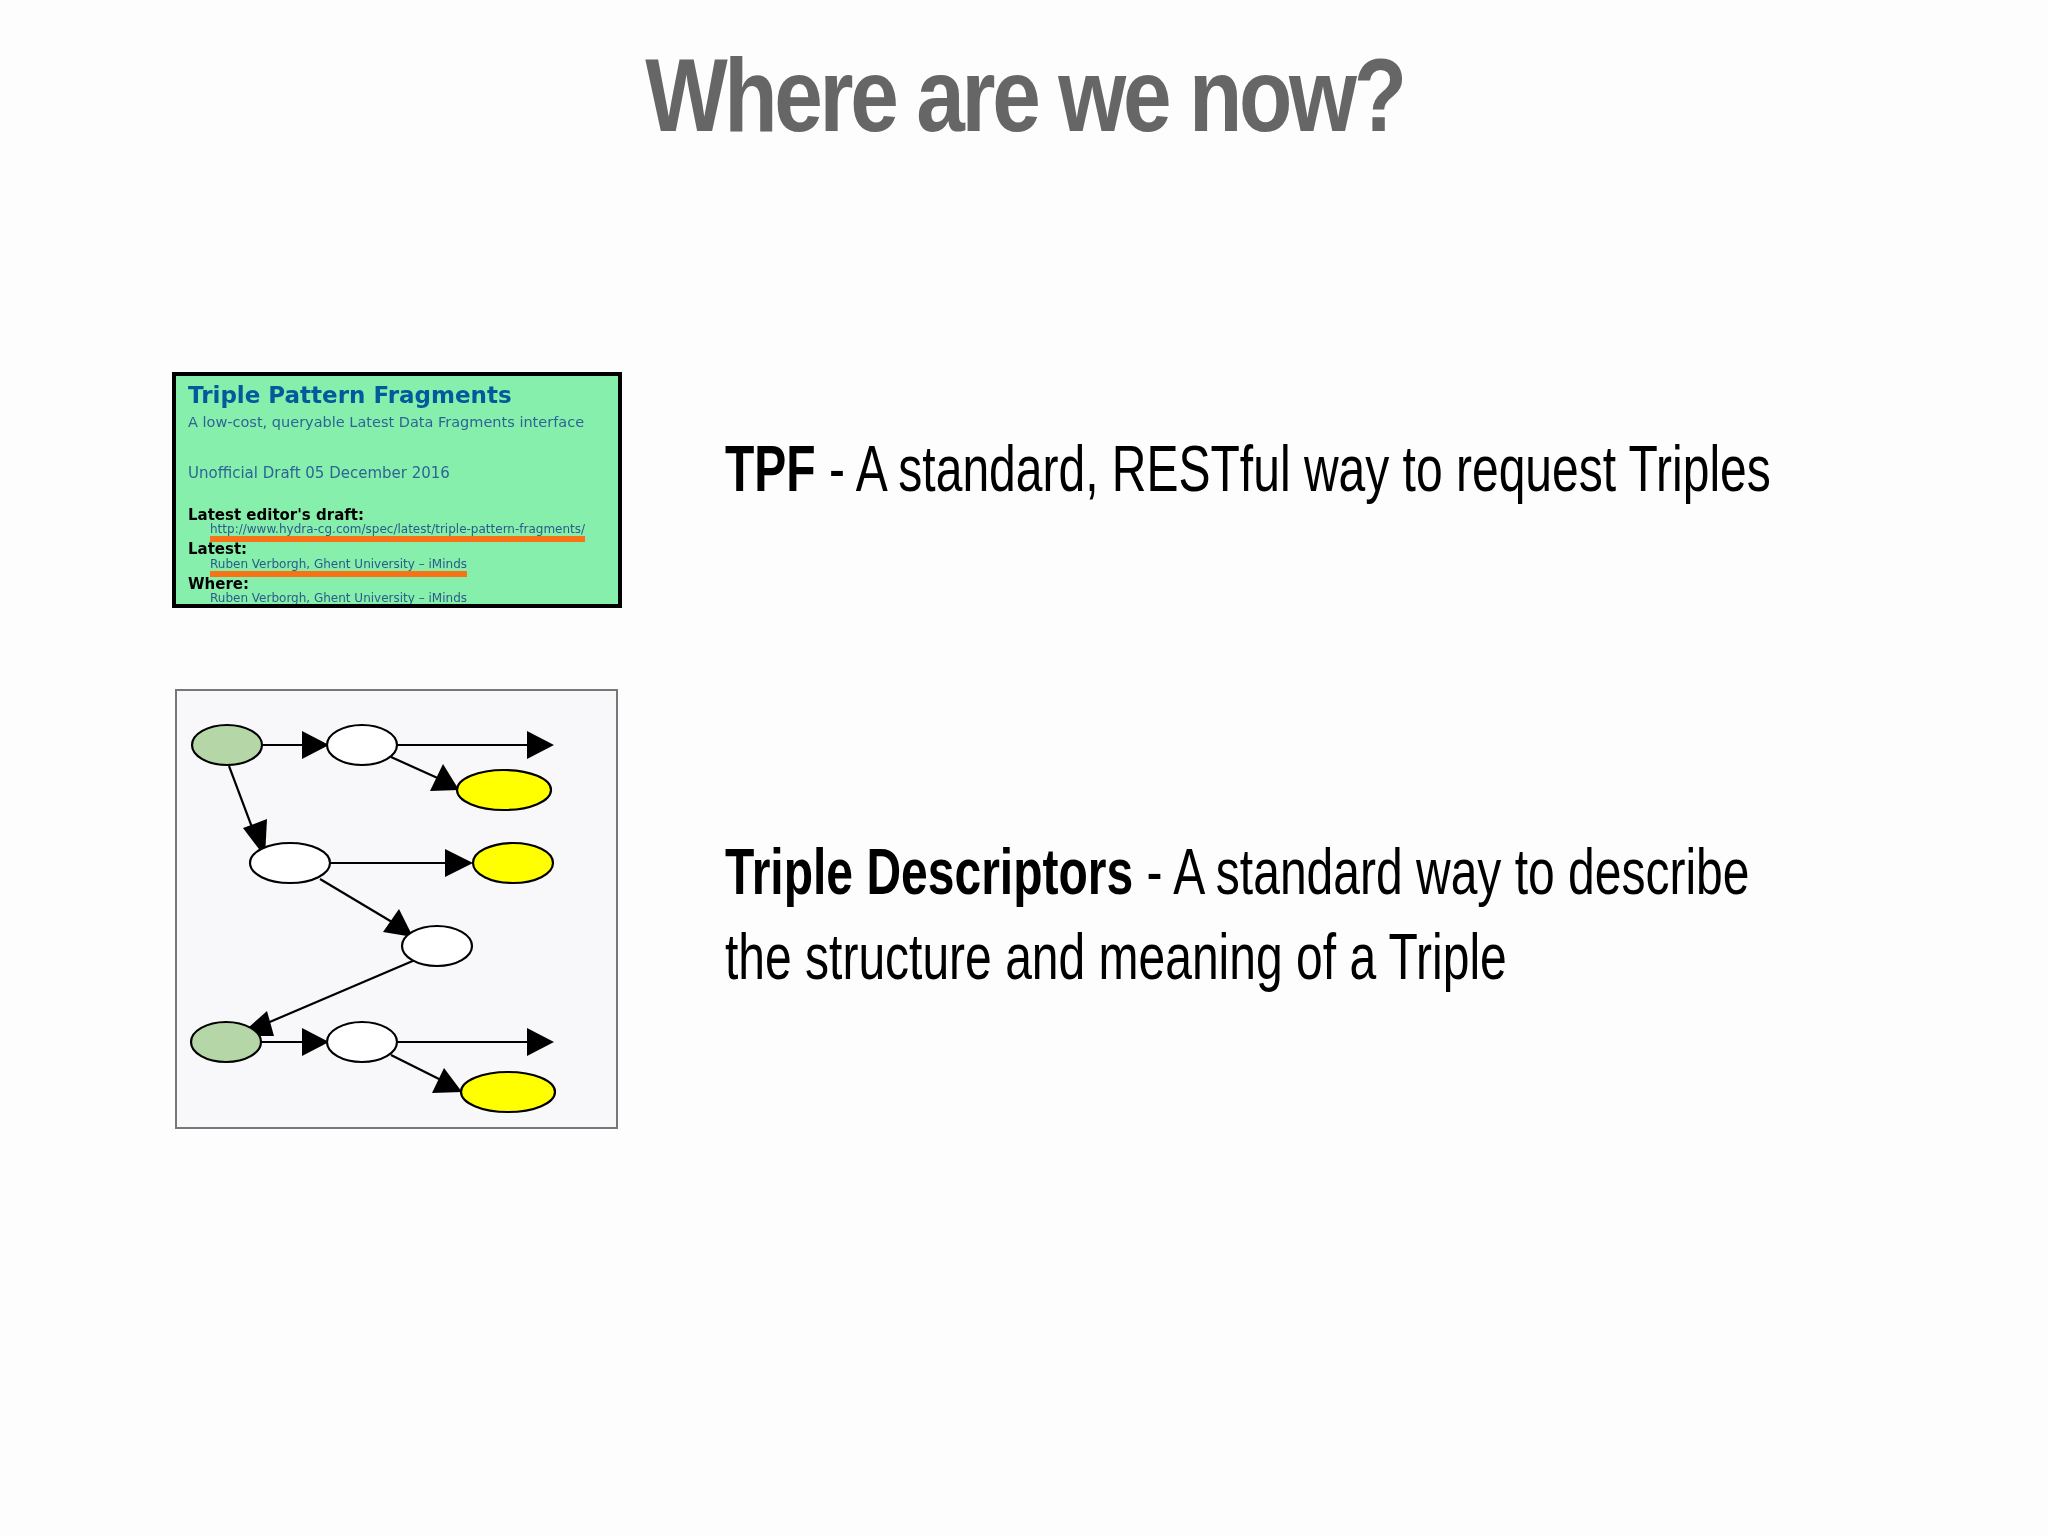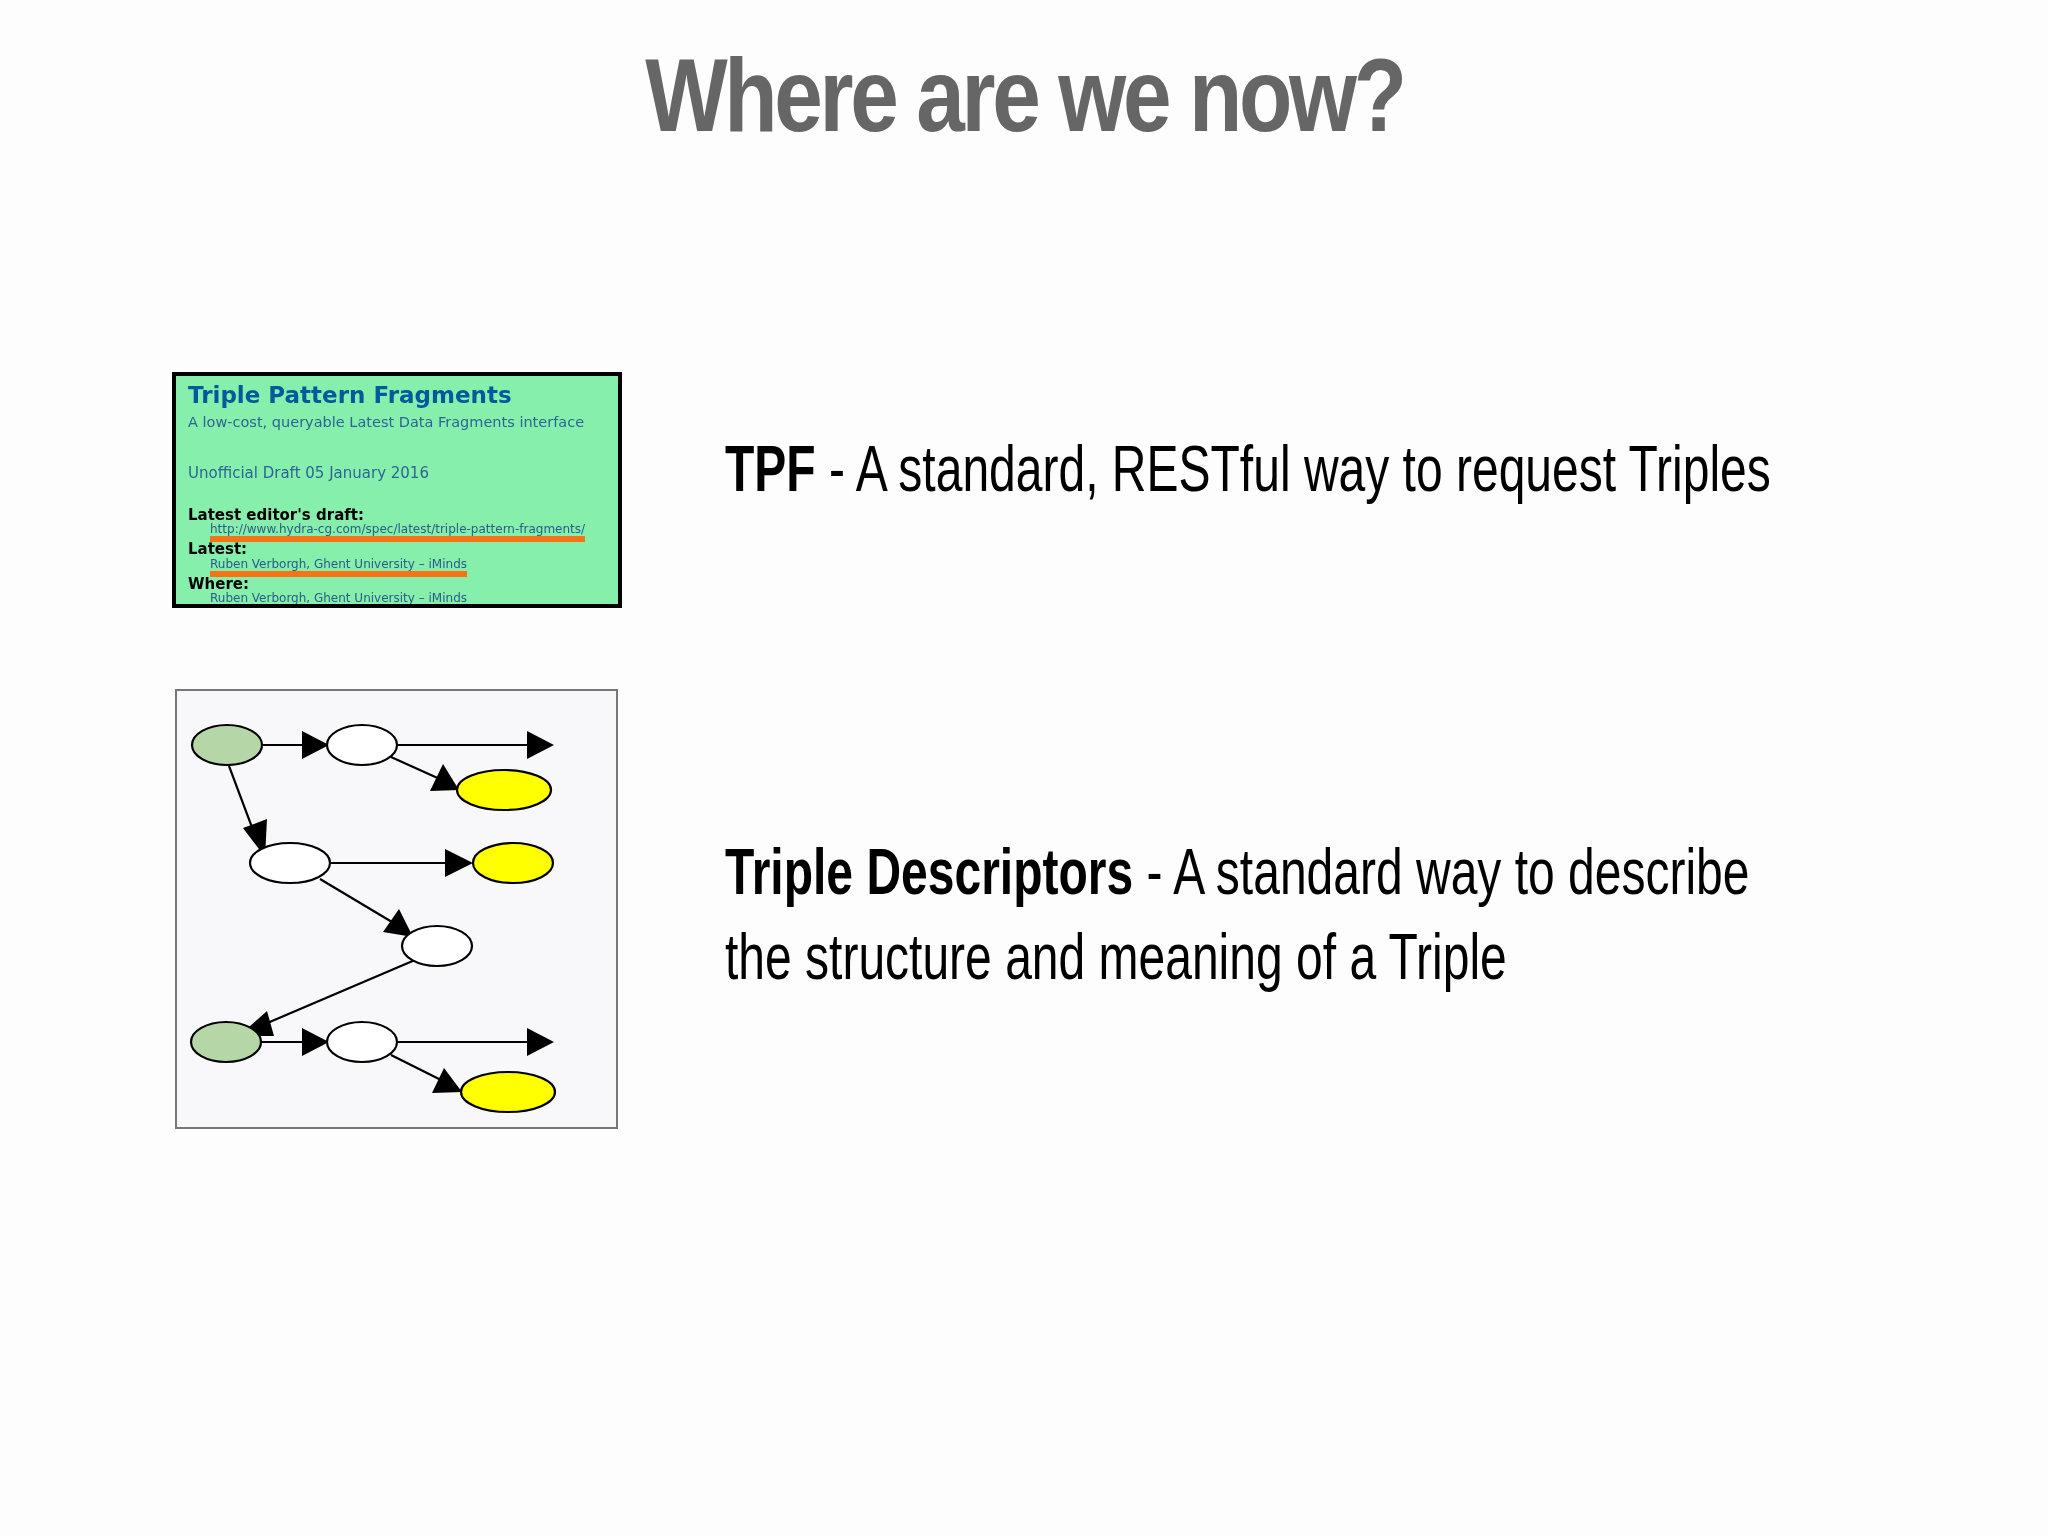--- a/index.html
+++ b/index.html
@@ -36,21 +36,21 @@
   .bullet .normal { font-weight:normal; }
 </style>
 </head>
 <body>
 
 <div class="title"><span>Where are we now?</span></div>
 
 <div class="tpf-thumb">
   <div class="t-title">Triple Pattern Fragments</div>
   <div class="t-sub">A low-cost, queryable Latest Data Fragments interface</div>
-  <div class="t-draft">Unofficial Draft 05 January 2016</div>
+  <div class="t-draft">Unofficial Draft 05 December 2016</div>
   <div class="t-label" style="top:130px;">Latest editor's draft:</div>
   <div class="t-link" style="top:146px;">http://www.hydra-cg.com/spec/latest/triple-pattern-fragments/</div>
   <div class="t-label" style="top:164px;">Latest:</div>
   <div class="t-link" style="top:181px;">Ruben Verborgh, Ghent University – iMinds</div>
   <div class="t-label" style="top:199px;">Where:</div>
   <div class="t-link" style="top:215px;">Ruben Verborgh, Ghent University – iMinds</div>
 </div>
 
 <div class="diagram">
   <svg width="443" height="440" viewBox="0 0 443 440">

